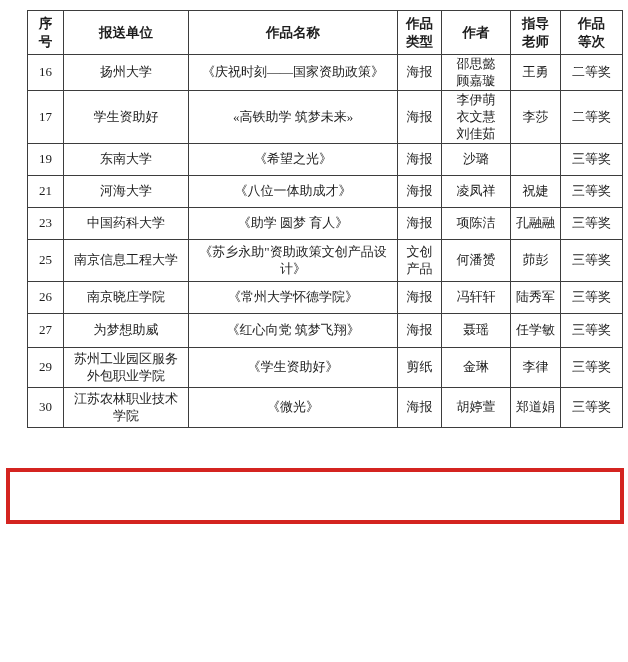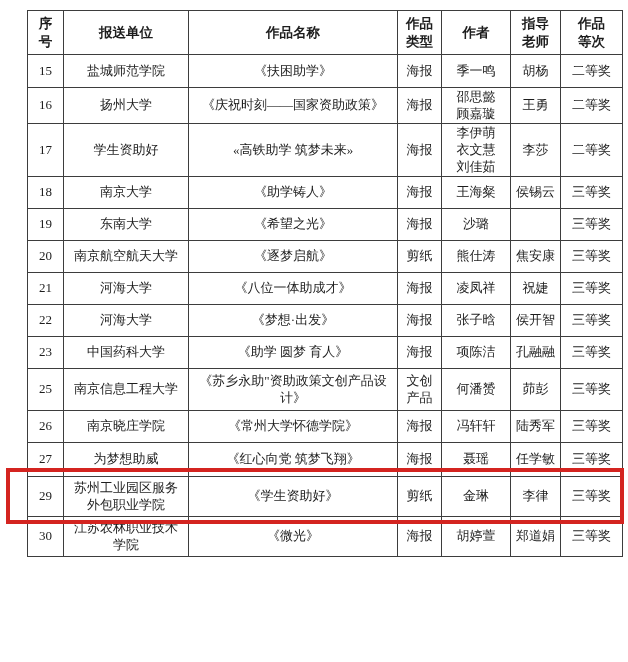--- a/index.html
+++ b/index.html
@@ -64,29 +64,20 @@
         <th>作品
 类型</th>
         <th>作者</th>
         <th>指导
 老师</th>
         <th>作品
 等次</th>
       </tr>
     </thead>
     <tbody>
-      <tr style="height:33px">
-        <td>15</td>
-        <td>盐城师范学院</td>
-        <td>《扶困助学》</td>
-        <td>海报</td>
-        <td>季一鸣</td>
-        <td>胡杨</td>
-        <td>二等奖</td>
-      </tr>
       <tr style="height:36px">
         <td>16</td>
         <td>扬州大学</td>
         <td>《庆祝时刻——国家资助政策》</td>
         <td>海报</td>
         <td>邵思懿
 顾嘉璇</td>
         <td>王勇</td>
         <td>二等奖</td>
       </tr>
@@ -95,62 +86,35 @@
         <td>学生资助好</td>
         <td>«高铁助学  筑梦未来»</td>
         <td>海报</td>
         <td>李伊萌
 衣文慧
 刘佳茹</td>
         <td>李莎</td>
         <td>二等奖</td>
       </tr>
       <tr style="height:32px">
-        <td>18</td>
-        <td>南京大学</td>
-        <td>《助学铸人》</td>
-        <td>海报</td>
-        <td>王海粲</td>
-        <td>侯锡云</td>
-        <td>三等奖</td>
-      </tr>
-      <tr style="height:32px">
         <td>19</td>
         <td>东南大学</td>
         <td>《希望之光》</td>
         <td>海报</td>
         <td>沙璐</td>
         <td></td>
         <td>三等奖</td>
       </tr>
       <tr style="height:32px">
-        <td>20</td>
-        <td>南京航空航天大学</td>
-        <td>《逐梦启航》</td>
-        <td>剪纸</td>
-        <td>熊仕涛</td>
-        <td>焦安康</td>
-        <td>三等奖</td>
-      </tr>
-      <tr style="height:32px">
         <td>21</td>
         <td>河海大学</td>
         <td>《八位一体助成才》</td>
         <td>海报</td>
         <td>凌凤祥</td>
         <td>祝婕</td>
-        <td>三等奖</td>
-      </tr>
-      <tr style="height:32px">
-        <td>22</td>
-        <td>河海大学</td>
-        <td>《梦想·出发》</td>
-        <td>海报</td>
-        <td>张子晗</td>
-        <td>侯开智</td>
         <td>三等奖</td>
       </tr>
       <tr style="height:32px">
         <td>23</td>
         <td>中国药科大学</td>
         <td>《助学 圆梦 育人》</td>
         <td>海报</td>
         <td>项陈洁</td>
         <td>孔融融</td>
         <td>三等奖</td>

